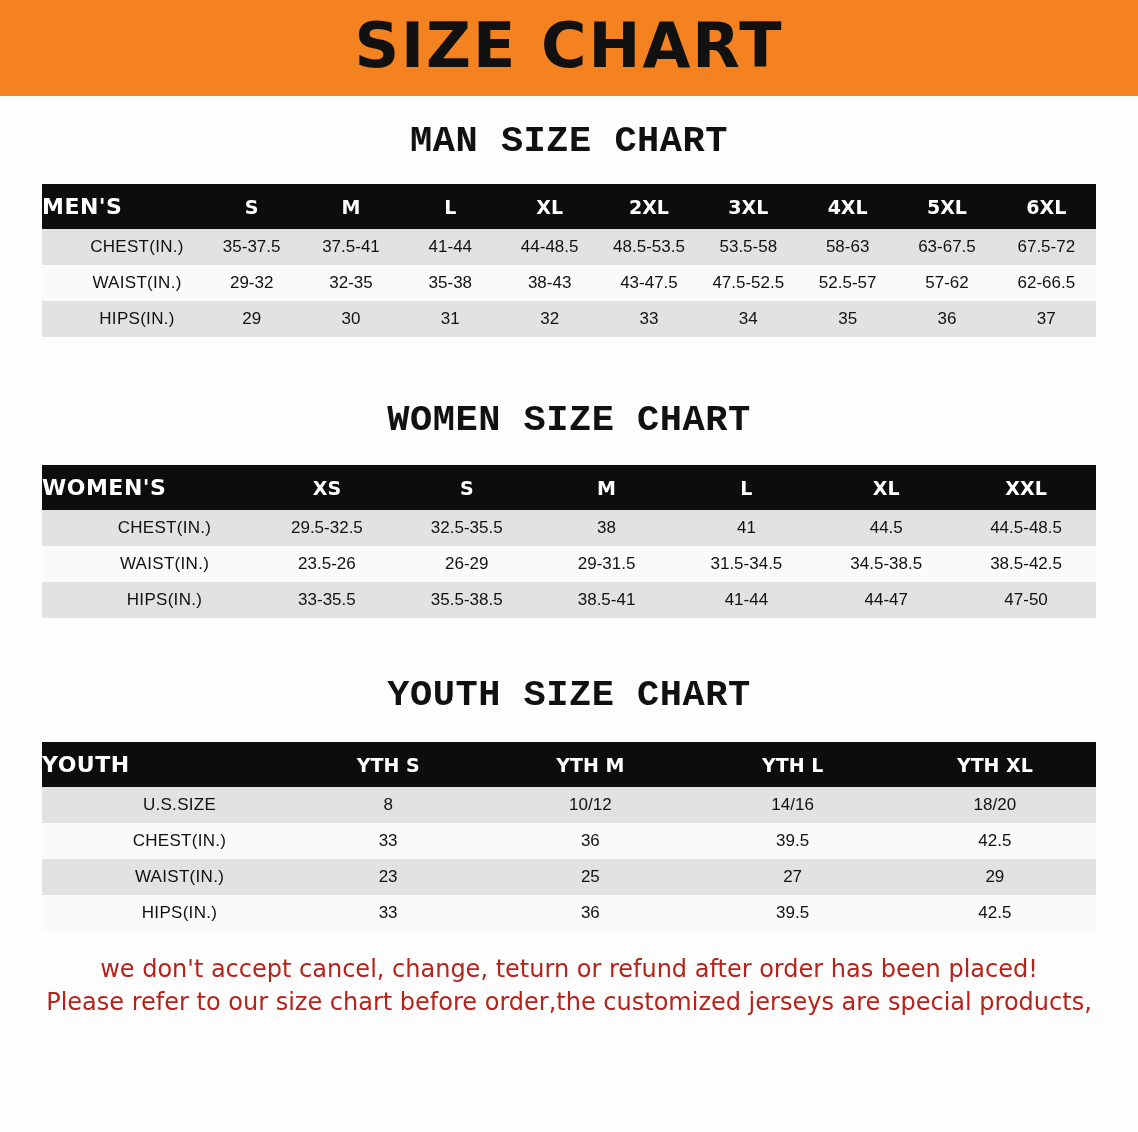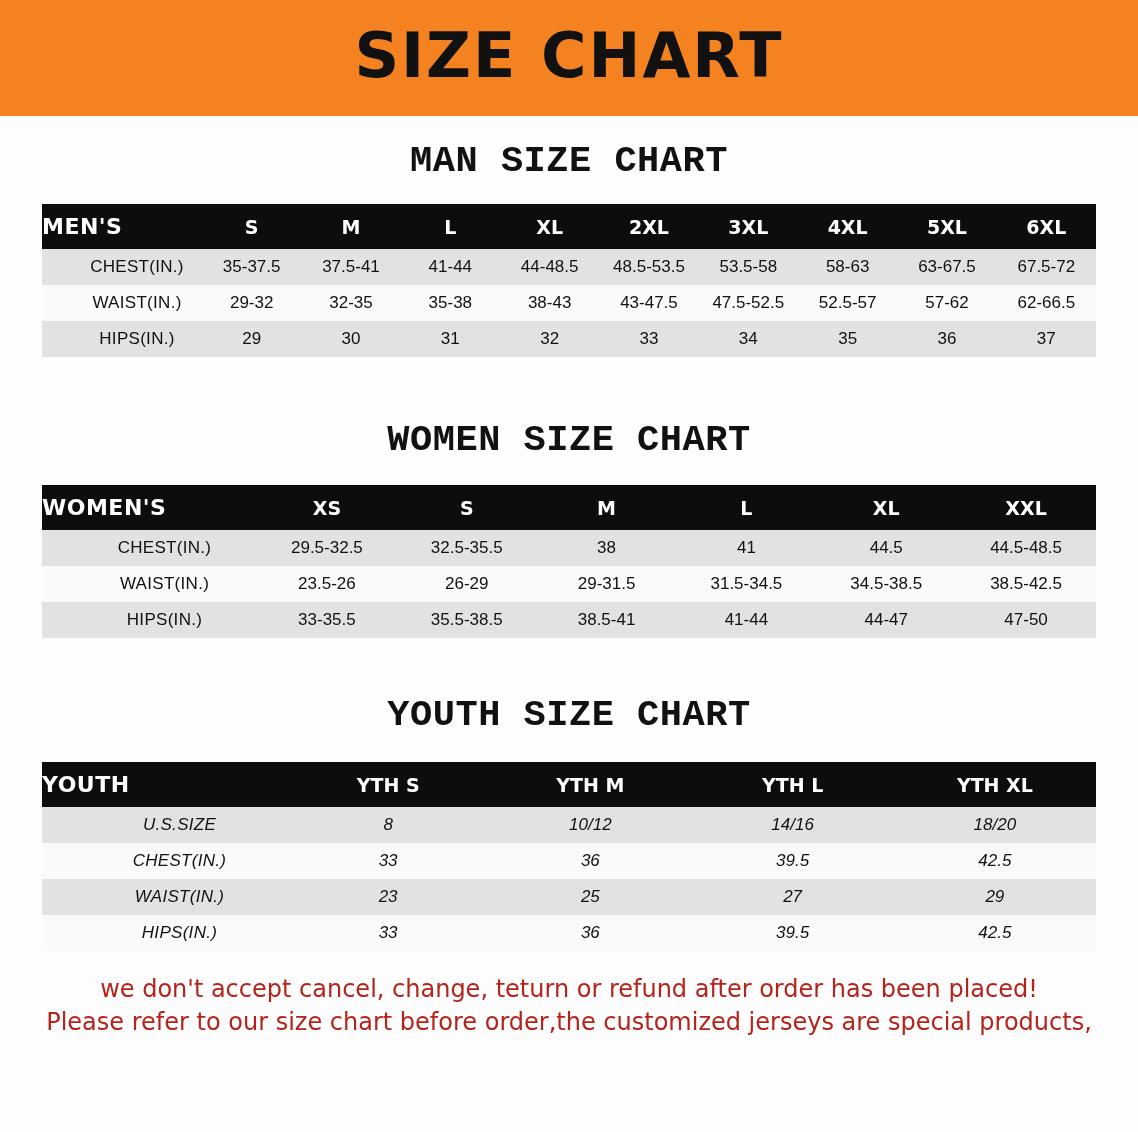--- a/index.html
+++ b/index.html
@@ -19,21 +19,21 @@
   .page {
     width: 1138px;
     height: 1132px;
     position: relative;
     background: #fdfdfd;
   }
 
   
   .banner {
     width: 100%;
-    height: 116px;
+    height: 96px;
     background: #F58220;
     display: flex;
     align-items: center;
     justify-content: center;
   }
   .banner-title {
     font-family: "DejaVu Sans", sans-serif;
     font-weight: 700;
     font-size: 62px;
     letter-spacing: 2px;
@@ -101,21 +101,21 @@
   .women-table col.c0 { width: 215px; }
   .women-table thead th { font-size: 21px; }
   .women-table thead th.first-col { font-size: 23px; }
   .women-table tbody td { font-size: 19px; padding: 11px 4px; }
   .women-table thead th { padding: 13px 4px; }
 
   
   .youth-table col.c0 { width: 245px; }
   .youth-table thead th { font-size: 22px; padding: 15px 4px; }
   .youth-table thead th.first-col { font-size: 24px; }
-  .youth-table tbody td { font-size: 19px; padding: 13px 4px; font-style: italic; }
+  .youth-table tbody td { font-size: 19px; padding: 13px 4px; }
 
   
   .footer-note {
     margin: 22px 38px 0 38px;
     text-align: center;
     color: #B5231A;
     font-family: "DejaVu Sans", sans-serif;
     font-size: 24px;
     line-height: 1.38;
   }

